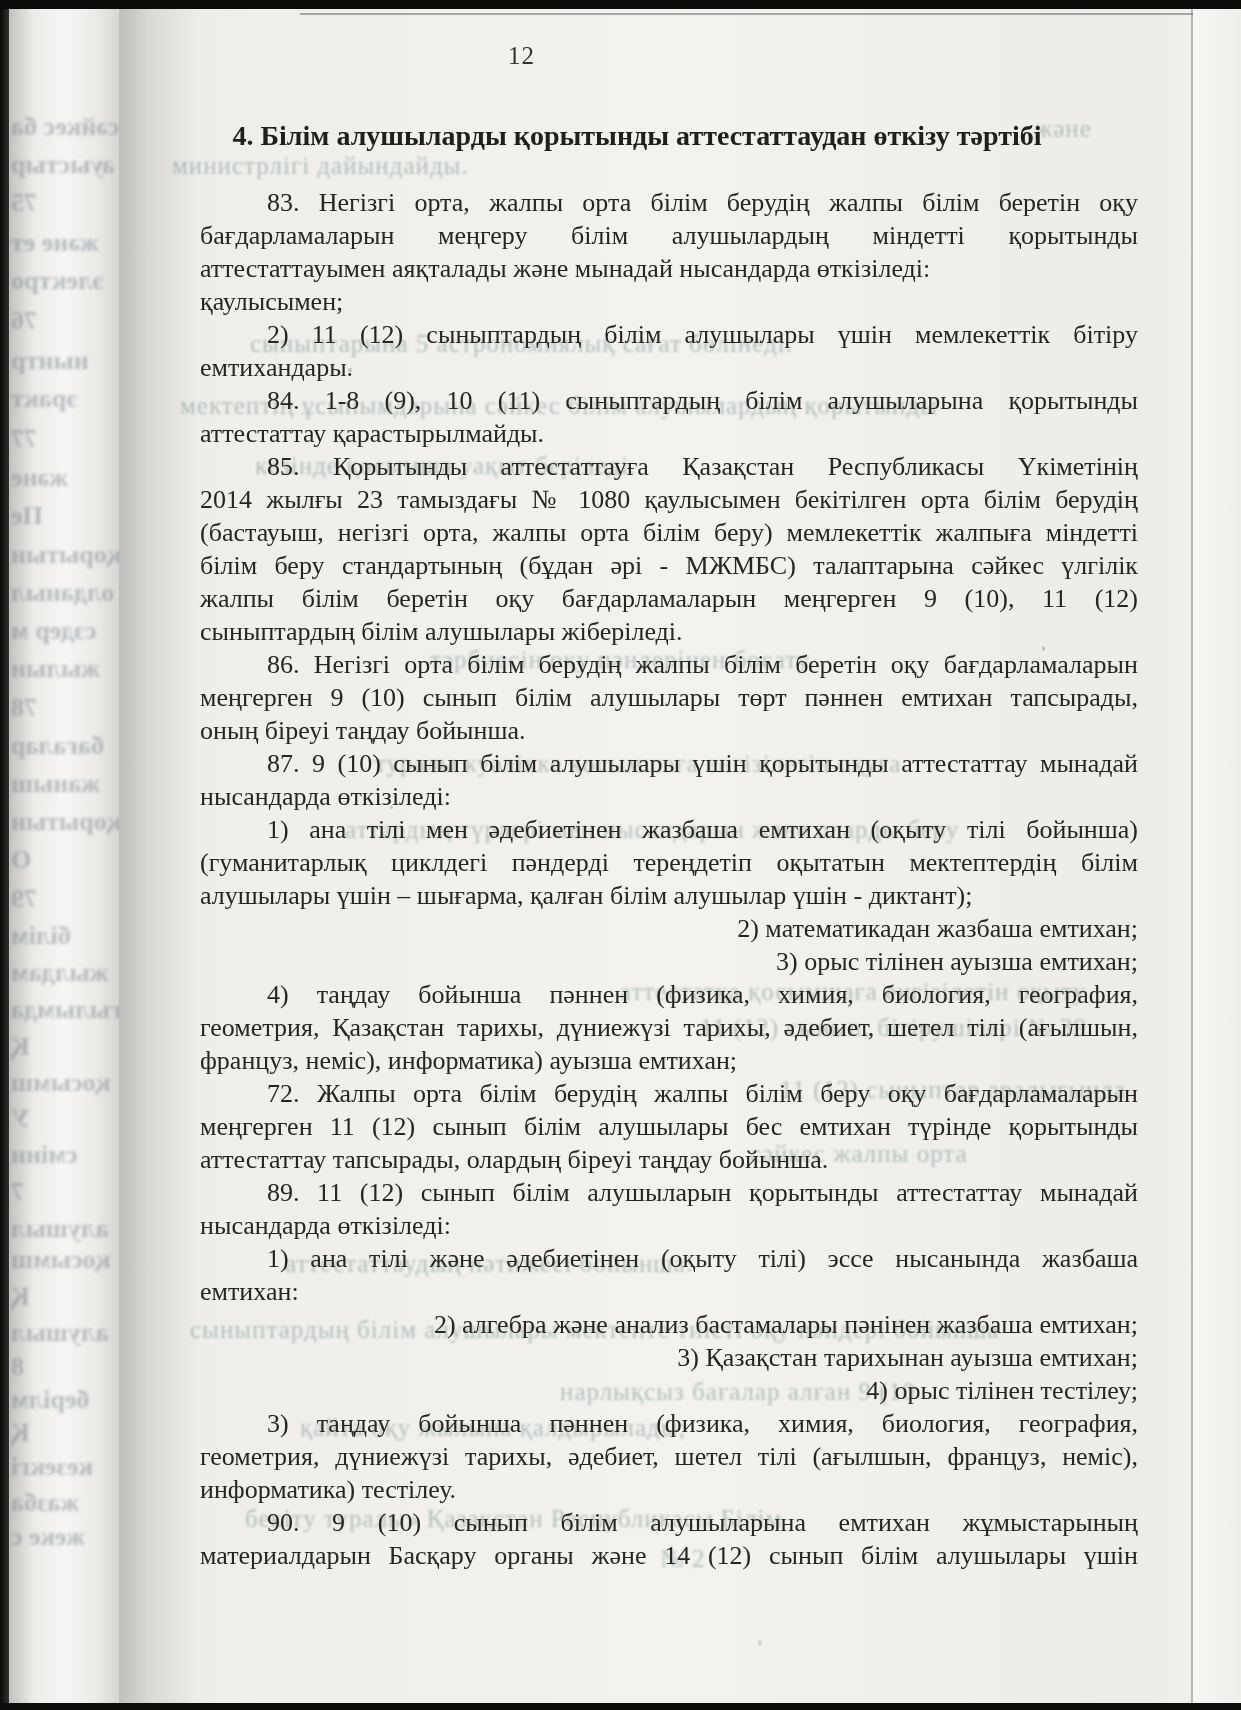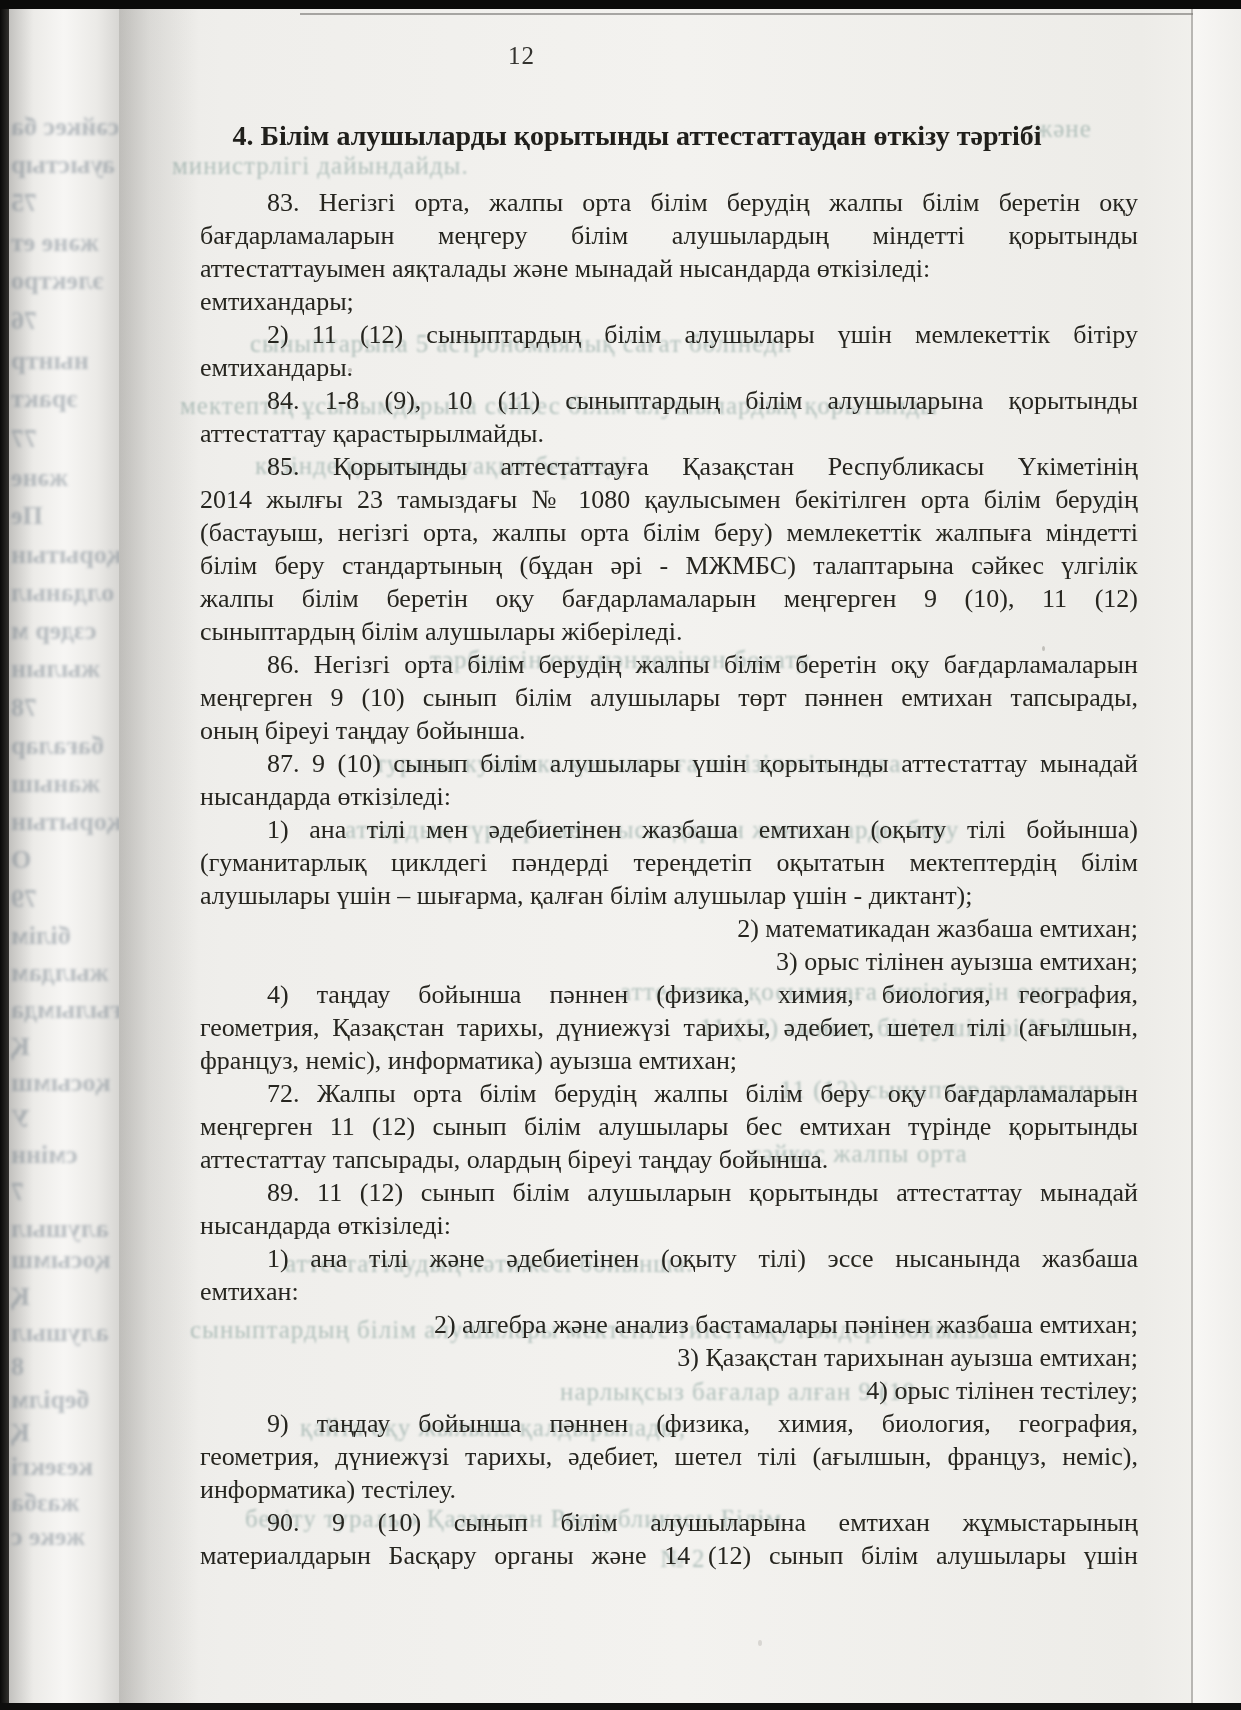--- a/index.html
+++ b/index.html
@@ -117,21 +117,21 @@
       <div class="ghost" style="left: 245px; top: 1505px;">бекіту туралы» Қазақстан Республикасы Білім</div>
       <div class="ghost" style="left: 660px; top: 1545px;">№ 2</div>
     </div>
 
   <div class="pagenum">12</div>
   <div class="heading">4. Білім алушыларды қорытынды аттестаттаудан өткізу тәртібі</div>
   <div class="textblock" id="text-block">
       <div class="line jst ind">83. Негізгі орта, жалпы орта білім берудің жалпы білім беретін оқу</div>
       <div class="line jst">бағдарламаларын меңгеру білім алушылардың міндетті қорытынды</div>
       <div class="line">аттестаттауымен аяқталады және мынадай нысандарда өткізіледі:</div>
-      <div class="line">емтихандары;</div>
+      <div class="line">қаулысымен;</div>
       <div class="line jst ind">2) 11 (12) сыныптардың білім алушылары үшін мемлекеттік бітіру</div>
       <div class="line">емтихандары.</div>
       <div class="line jst ind">84. 1-8 (9), 10 (11) сыныптардың білім алушыларына қорытынды</div>
       <div class="line">аттестаттау қарастырылмайды.</div>
       <div class="line jst ind">85. Қорытынды аттестаттауға Қазақстан Республикасы Үкіметінің</div>
       <div class="line jst">2014 жылғы 23 тамыздағы № 1080 қаулысымен бекітілген орта білім берудің</div>
       <div class="line jst">(бастауыш, негізгі орта, жалпы орта білім беру) мемлекеттік жалпыға міндетті</div>
       <div class="line jst">білім беру стандартының (бұдан әрі - МЖМБС) талаптарына сәйкес үлгілік</div>
       <div class="line jst">жалпы білім беретін оқу бағдарламаларын меңгерген 9 (10), 11 (12)</div>
       <div class="line">сыныптардың білім алушылары жіберіледі.</div>
@@ -151,21 +151,21 @@
       <div class="line jst ind">72. Жалпы орта білім берудің жалпы білім беру оқу бағдарламаларын</div>
       <div class="line jst">меңгерген 11 (12) сынып білім алушылары бес емтихан түрінде қорытынды</div>
       <div class="line">аттестаттау тапсырады, олардың біреуі таңдау бойынша.</div>
       <div class="line jst ind">89. 11 (12) сынып білім алушыларын қорытынды аттестаттау мынадай</div>
       <div class="line">нысандарда өткізіледі:</div>
       <div class="line jst ind">1) ана тілі және әдебиетінен (оқыту тілі) эссе нысанында жазбаша</div>
       <div class="line">емтихан:</div>
       <div class="line ind">2) алгебра және анализ бастамалары пәнінен жазбаша емтихан;</div>
       <div class="line ind">3) Қазақстан тарихынан ауызша емтихан;</div>
       <div class="line ind">4) орыс тілінен тестілеу;</div>
-      <div class="line jst ind">9) таңдау бойынша пәннен (физика, химия, биология, география,</div>
+      <div class="line jst ind">3) таңдау бойынша пәннен (физика, химия, биология, география,</div>
       <div class="line jst">геометрия, дүниежүзі тарихы, әдебиет, шетел тілі (ағылшын, француз, неміс),</div>
       <div class="line">информатика) тестілеу.</div>
       <div class="line jst ind">90. 9 (10) сынып білім алушыларына емтихан жұмыстарының</div>
       <div class="line jst">материалдарын Басқару органы және 14 (12) сынып білім алушылары үшін</div>
     </div>
 
   <div class="speck" style="left:348px;top:368px;width:4px;height:4px;"></div>
   <div class="speck" style="left:1042px;top:646px;width:3px;height:5px;"></div>
   <div class="speck" style="left:390px;top:806px;width:3px;height:3px;"></div>
   <div class="speck" style="left:758px;top:1640px;width:4px;height:6px;opacity:.25;"></div>

